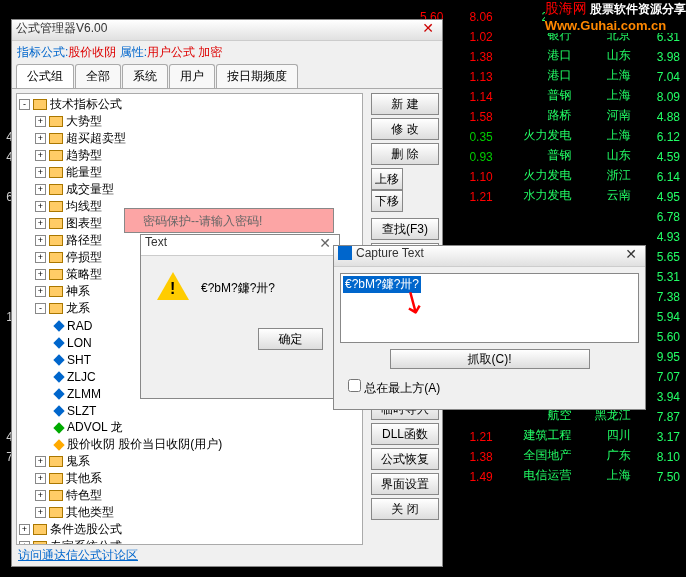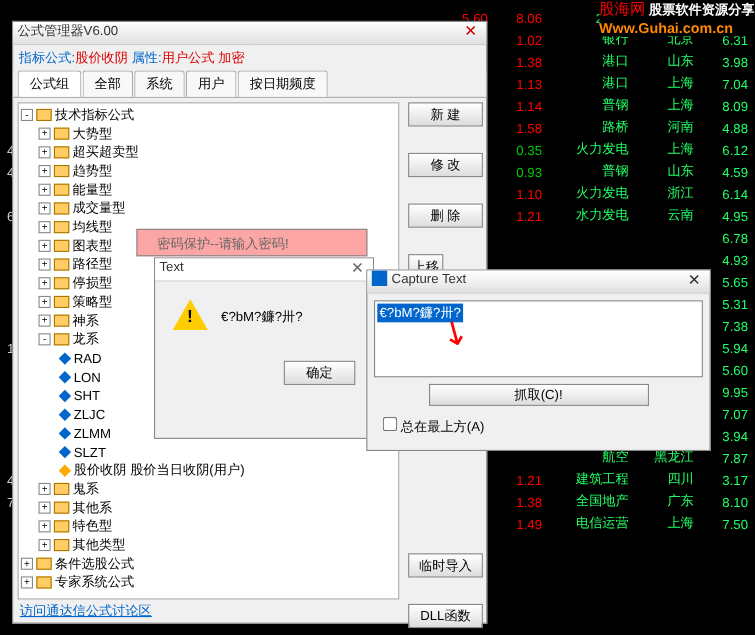--- a/index.html
+++ b/index.html
@@ -30,21 +30,21 @@
 .tree{flex:1;background:#fff;border:1px solid #aaa;margin:4px;overflow:auto;padding:2px}
 .tree-node{display:flex;align-items:center;height:17px;cursor:pointer}
 .exp{width:11px;height:11px;border:1px solid #888;text-align:center;line-height:9px;font-size:9px;margin-right:3px;background:#fff}
 .folder{display:inline-block;width:14px;height:11px;background:#fc6;border:1px solid #a70;margin-right:3px}
 .leaf-icon{display:inline-block;width:8px;height:8px;background:#06c;transform:rotate(45deg);margin:0 4px 0 2px}
 .leaf-icon.y{background:#fa0}
 .leaf-icon.g{background:#0a0}
 .indent1{padding-left:16px}
 .indent2{padding-left:34px}
 .btns{width:75px;padding:4px}
-.btn{display:block;width:68px;height:22px;margin-bottom:24px;background:linear-gradient(#fff,#ddd);border:1px solid #888;cursor:pointer;text-align:center;line-height:20px}
+.btn{display:block;width:68px;height:22px;margin-bottom:3px;background:linear-gradient(#fff,#ddd);border:1px solid #888;cursor:pointer;text-align:center;line-height:20px}
 .btn-sm{display:inline-block;width:32px;height:22px;background:linear-gradient(#fff,#ddd);border:1px solid #888;cursor:pointer;text-align:center;line-height:20px}
 .status{position:absolute;bottom:2px;left:6px;color:#06c;text-decoration:underline;cursor:pointer}
 .pwd-win{position:absolute;left:124px;top:208px;width:210px;height:25px;background:#fca5a5;border:1px solid #888;z-index:5;padding:4px 18px;color:#666}
 .tcalc-win{position:absolute;left:140px;top:234px;width:200px;height:165px;background:#f0f0f0;border:1px solid #888;z-index:6}
 .tcalc-win .titlebar{background:#fff}
 .tcalc-body{padding:16px;display:flex;align-items:center;gap:12px}
 .warn-icon{width:32px;height:32px}
 .warn-tri{width:0;height:0;border-left:16px solid transparent;border-right:16px solid transparent;border-bottom:28px solid #fc0;position:relative}
 .warn-exc{position:absolute;top:8px;left:-3px;color:#000;font-weight:bold;font-size:16px}
 .tcalc-btns{text-align:right;padding:8px 16px}
@@ -362,20 +362,24 @@
         </div>
         <div class="tree-node indent2">
           <span class="leaf-icon "></span>
           <span>ZLMM</span>
         </div>
         <div class="tree-node indent2">
           <span class="leaf-icon "></span>
           <span>SLZT</span>
         </div>
         <div class="tree-node indent2">
+          <span class="leaf-icon g"></span>
+          <span>ADVOL   龙</span>
+        </div>
+        <div class="tree-node indent2">
           <span class="leaf-icon y"></span>
           <span>股价收阴    股价当日收阴(用户)</span>
         </div>
         <div class="tree-node indent1">
           <span class="exp">+</span>
           <span class="folder"></span>
           <span>鬼系</span>
         </div>
         <div class="tree-node indent1">
           <span class="exp">+</span>

